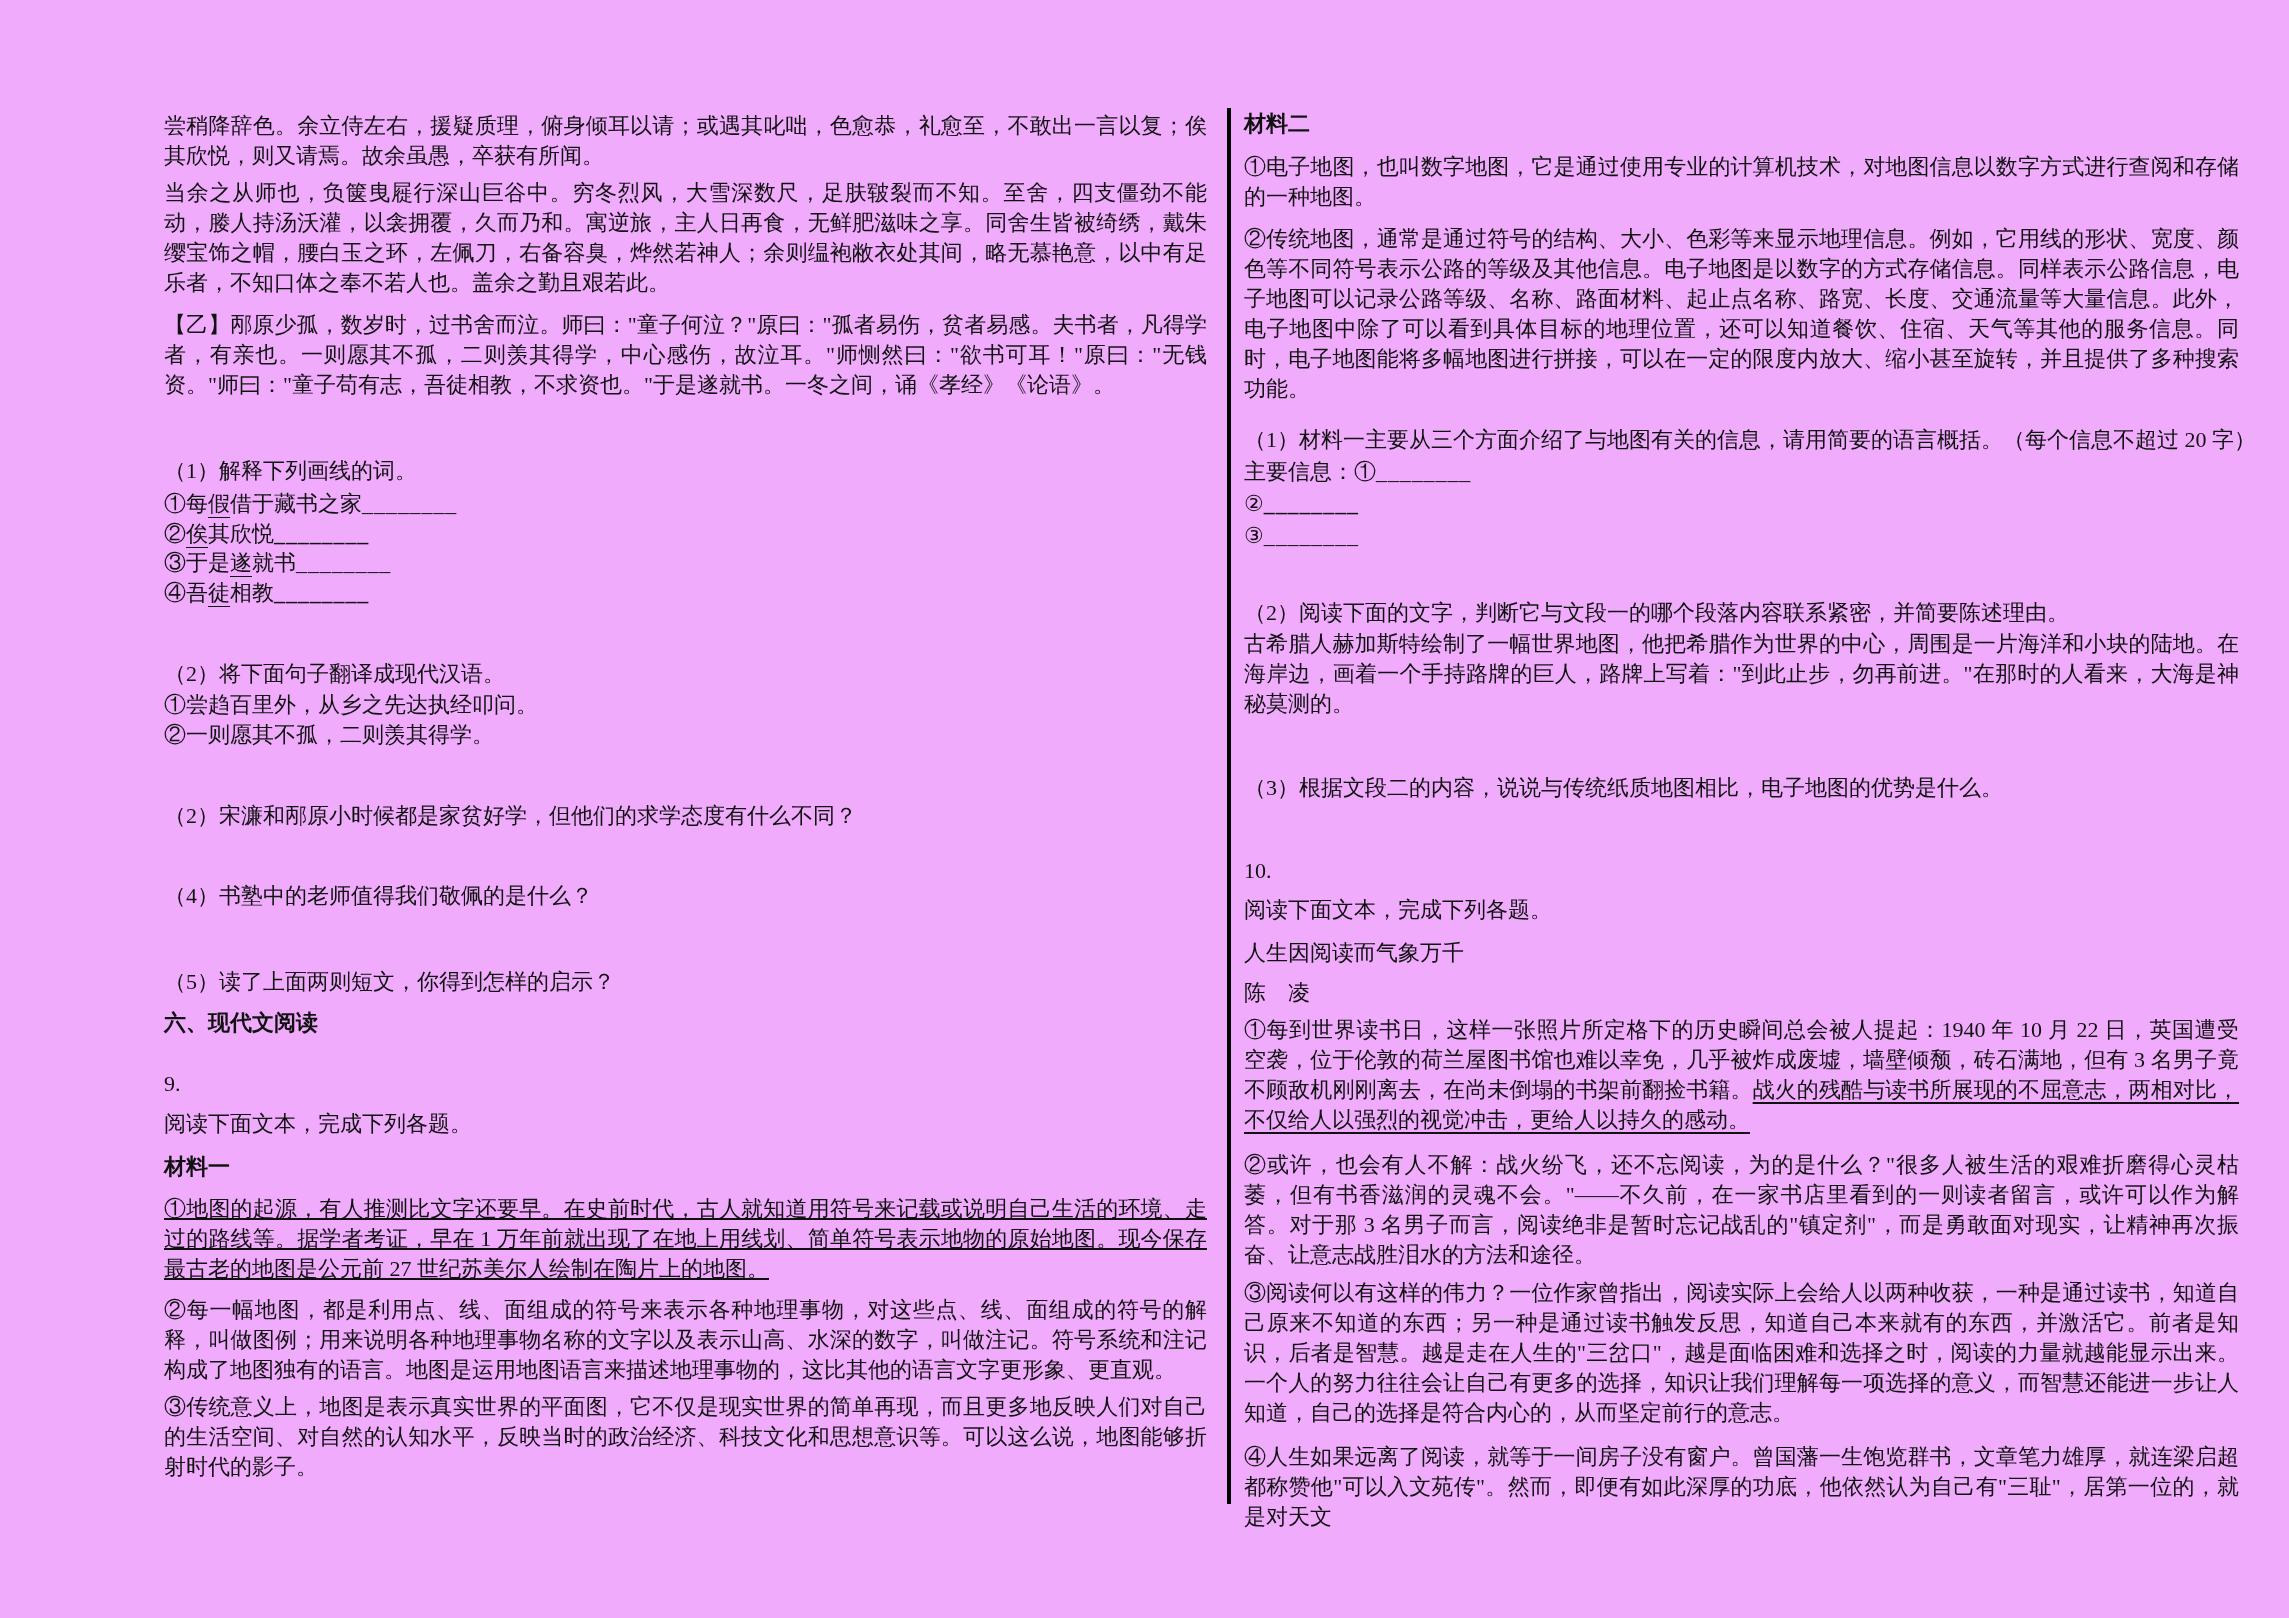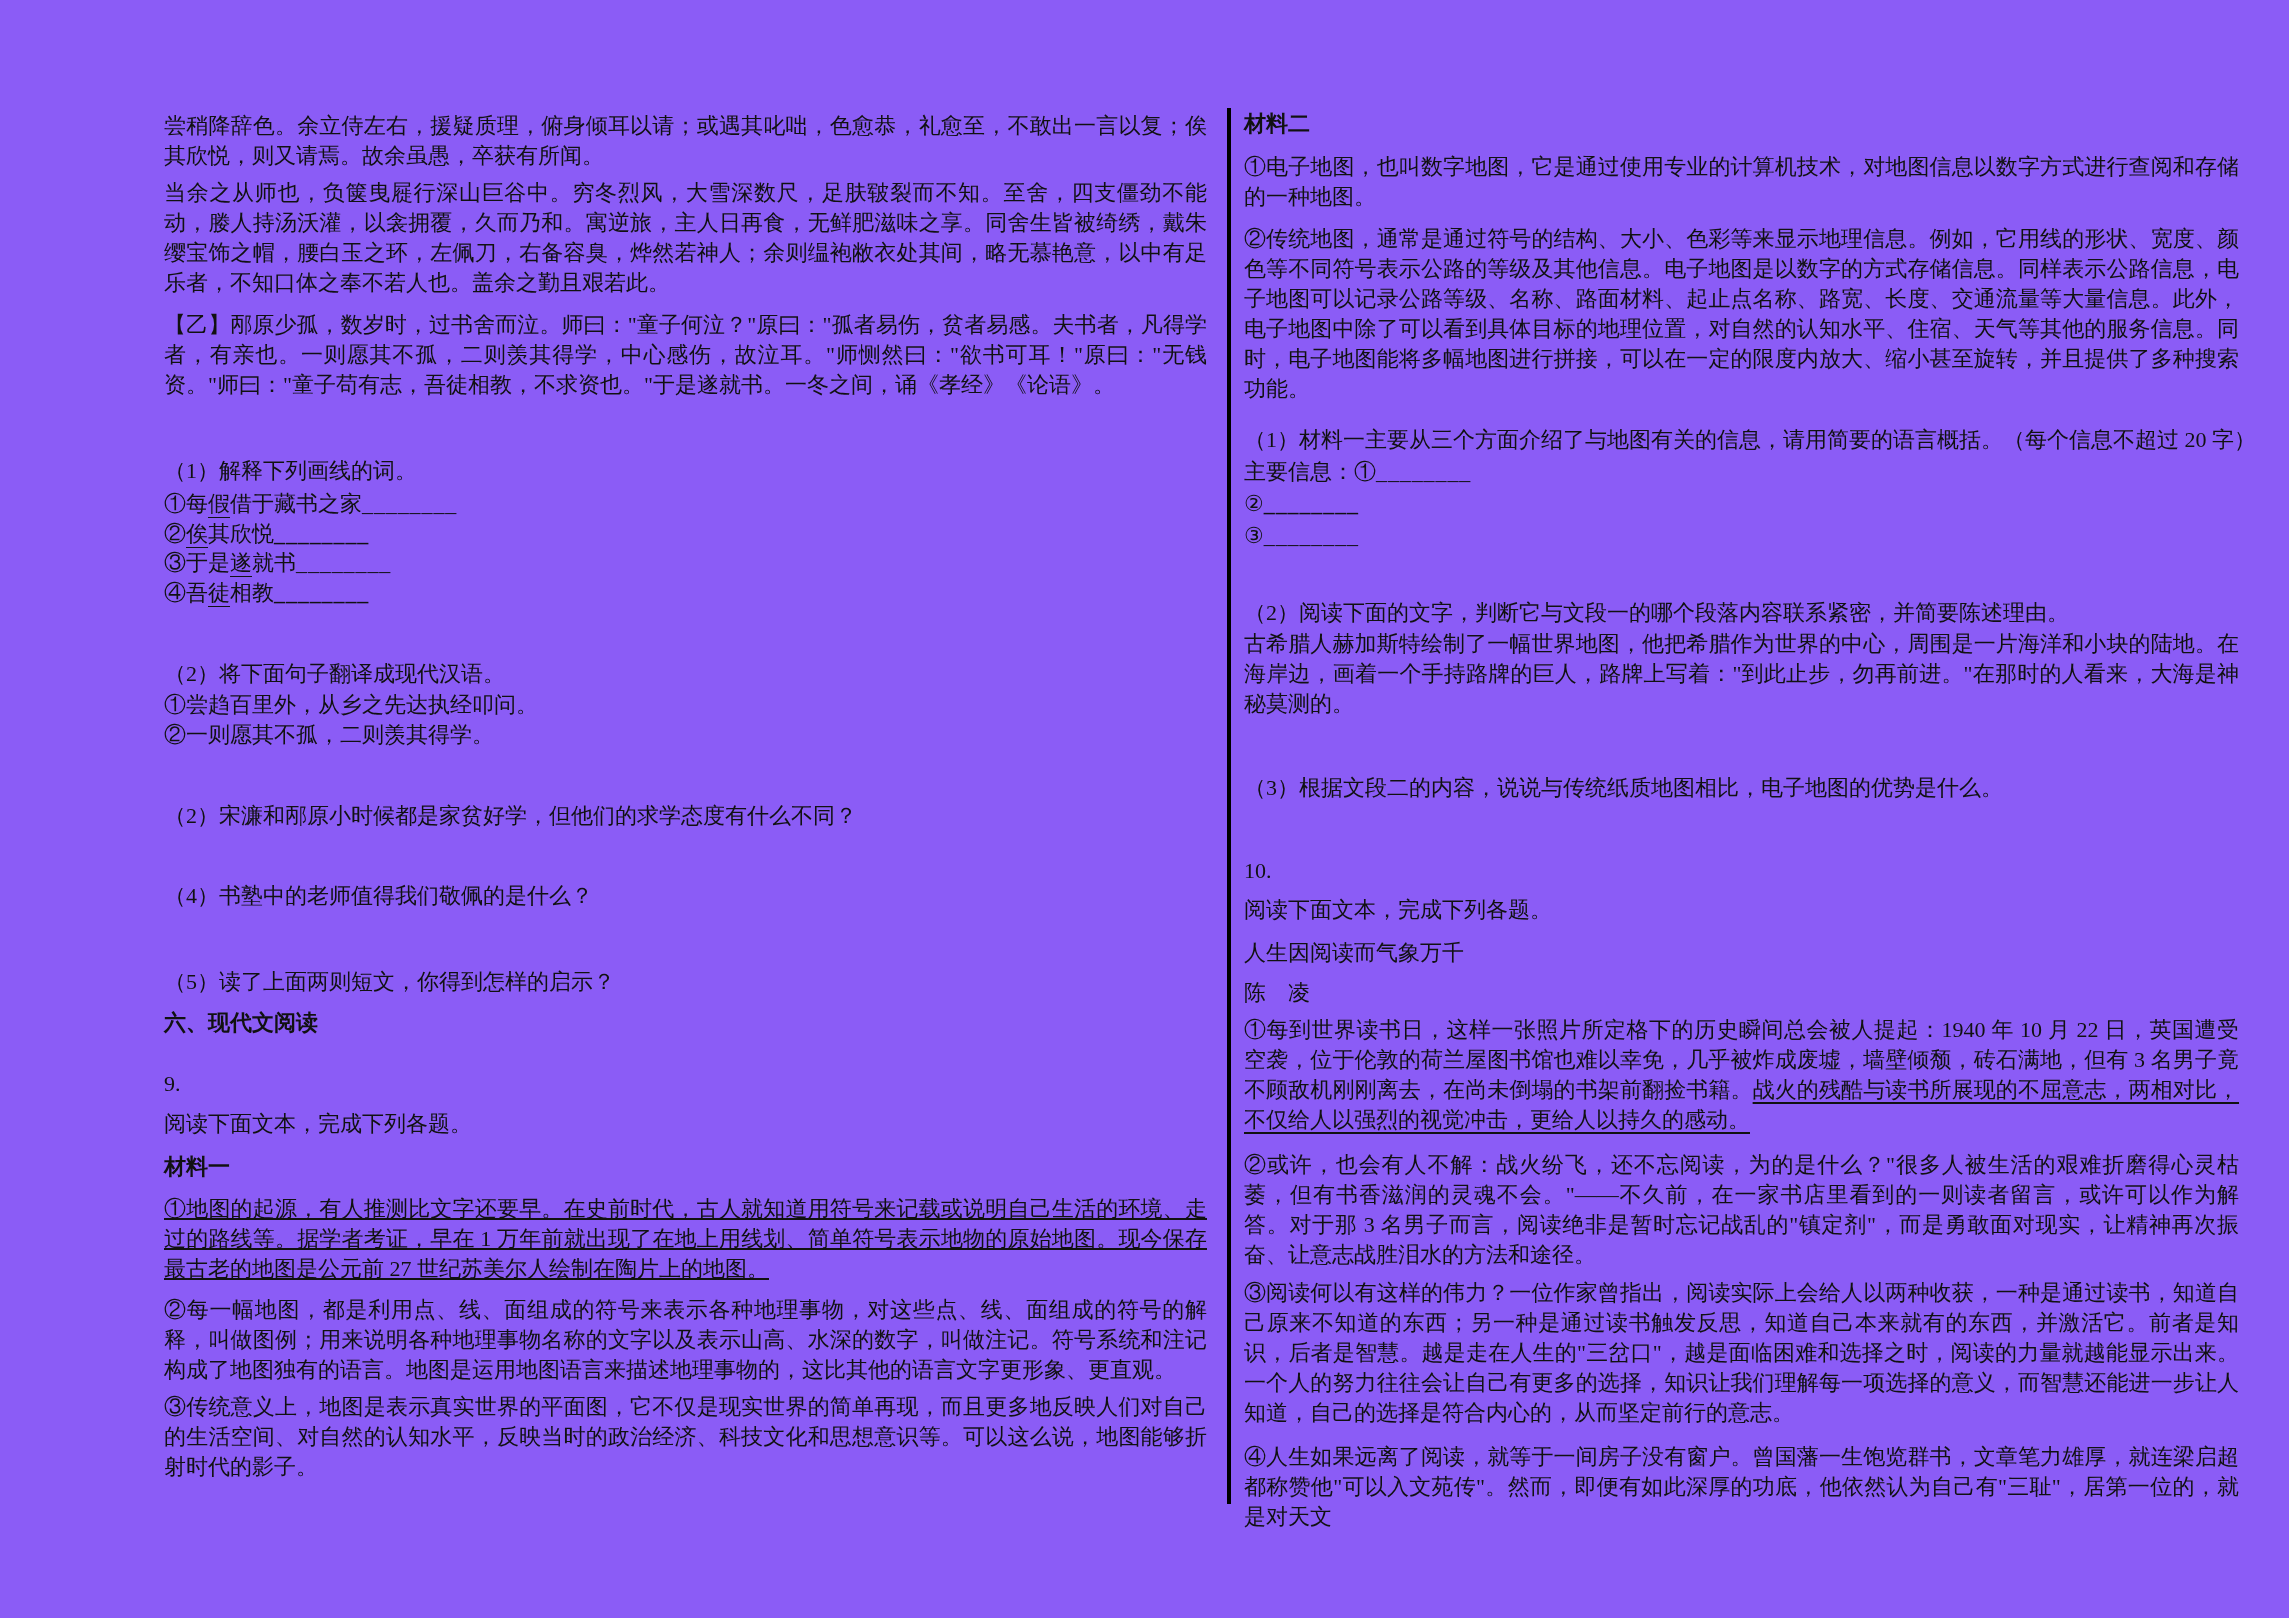--- a/index.html
+++ b/index.html
@@ -1,19 +1,19 @@
 <!DOCTYPE html>
 <html style="font-size:14.8px"><head>
 <meta charset="utf-8">
 <style>
   html,body{margin:0;padding:0;background:#e8e8e8;}
   #page{
     position:relative;
     width:2290px;height:1619px;
-    background:#8b5cf6;
+    background:#f0abfc;
     overflow:hidden;
     font-family:"Liberation Serif","DejaVu Serif",serif;
     color:#111;
     font-size:22px;
     line-height:30px;
   }
   .col{position:absolute;top:0;}
   #lcol{left:164px;width:1043px;}
   #rcol{left:1244px;width:995px;}
   .blk{position:absolute;left:0;width:100%;text-align:justify;word-break:break-all;}
@@ -83,21 +83,21 @@
     <div class="blk lm1t bold nowrap">材料一</div>
     <div class="blk lm1p1">①地图的起源，有人推测比文字还要早。在史前时代，古人就知道用符号来记载或说明自己生活的环境、走过的路线等。据学者考证，早在 1 万年前就出现了在地上用线划、简单符号表示地物的原始地图。现今保存最古老的地图是公元前 27 世纪苏美尔人绘制在陶片上的地图。</div>
     <div class="blk lm1p2">②每一幅地图，都是利用点、线、面组成的符号来表示各种地理事物，对这些点、线、面组成的符号的解释，叫做图例；用来说明各种地理事物名称的文字以及表示山高、水深的数字，叫做注记。符号系统和注记构成了地图独有的语言。地图是运用地图语言来描述地理事物的，这比其他的语言文字更形象、更直观。</div>
     <div class="blk lm1p3">③传统意义上，地图是表示真实世界的平面图，它不仅是现实世界的简单再现，而且更多地反映人们对自己的生活空间、对自然的认知水平，反映当时的政治经济、科技文化和思想意识等。可以这么说，地图能够折射时代的影子。</div>
   </div>
 
   <div id="rcol" class="col">
 
     <div class="blk rm2t bold nowrap">材料二</div>
     <div class="blk rm2p1">①电子地图，也叫数字地图，它是通过使用专业的计算机技术，对地图信息以数字方式进行查阅和存储的一种地图。</div>
-    <div class="blk rm2p2">②传统地图，通常是通过符号的结构、大小、色彩等来显示地理信息。例如，它用线的形状、宽度、颜色等不同符号表示公路的等级及其他信息。电子地图是以数字的方式存储信息。同样表示公路信息，电子地图可以记录公路等级、名称、路面材料、起止点名称、路宽、长度、交通流量等大量信息。此外，电子地图中除了可以看到具体目标的地理位置，对自然的认知水平、住宿、天气等其他的服务信息。同时，电子地图能将多幅地图进行拼接，可以在一定的限度内放大、缩小甚至旋转，并且提供了多种搜索功能。</div>
+    <div class="blk rm2p2">②传统地图，通常是通过符号的结构、大小、色彩等来显示地理信息。例如，它用线的形状、宽度、颜色等不同符号表示公路的等级及其他信息。电子地图是以数字的方式存储信息。同样表示公路信息，电子地图可以记录公路等级、名称、路面材料、起止点名称、路宽、长度、交通流量等大量信息。此外，电子地图中除了可以看到具体目标的地理位置，还可以知道餐饮、住宿、天气等其他的服务信息。同时，电子地图能将多幅地图进行拼接，可以在一定的限度内放大、缩小甚至旋转，并且提供了多种搜索功能。</div>
 
     <div class="blk rq1 nowrap">（1）材料一主要从三个方面介绍了与地图有关的信息，请用简要的语言概括。（每个信息不超过 20 字）</div>
     <div class="blk rq1a nowrap">
       <span>主要信息：①</span><span class="blank">________</span>
     </div>
     <div class="blk rq1b nowrap">
       <span>②</span><span class="blank-b">________</span>
     </div>
     <div class="blk rq1c nowrap">
       <span>③</span><span class="blank">________</span>

